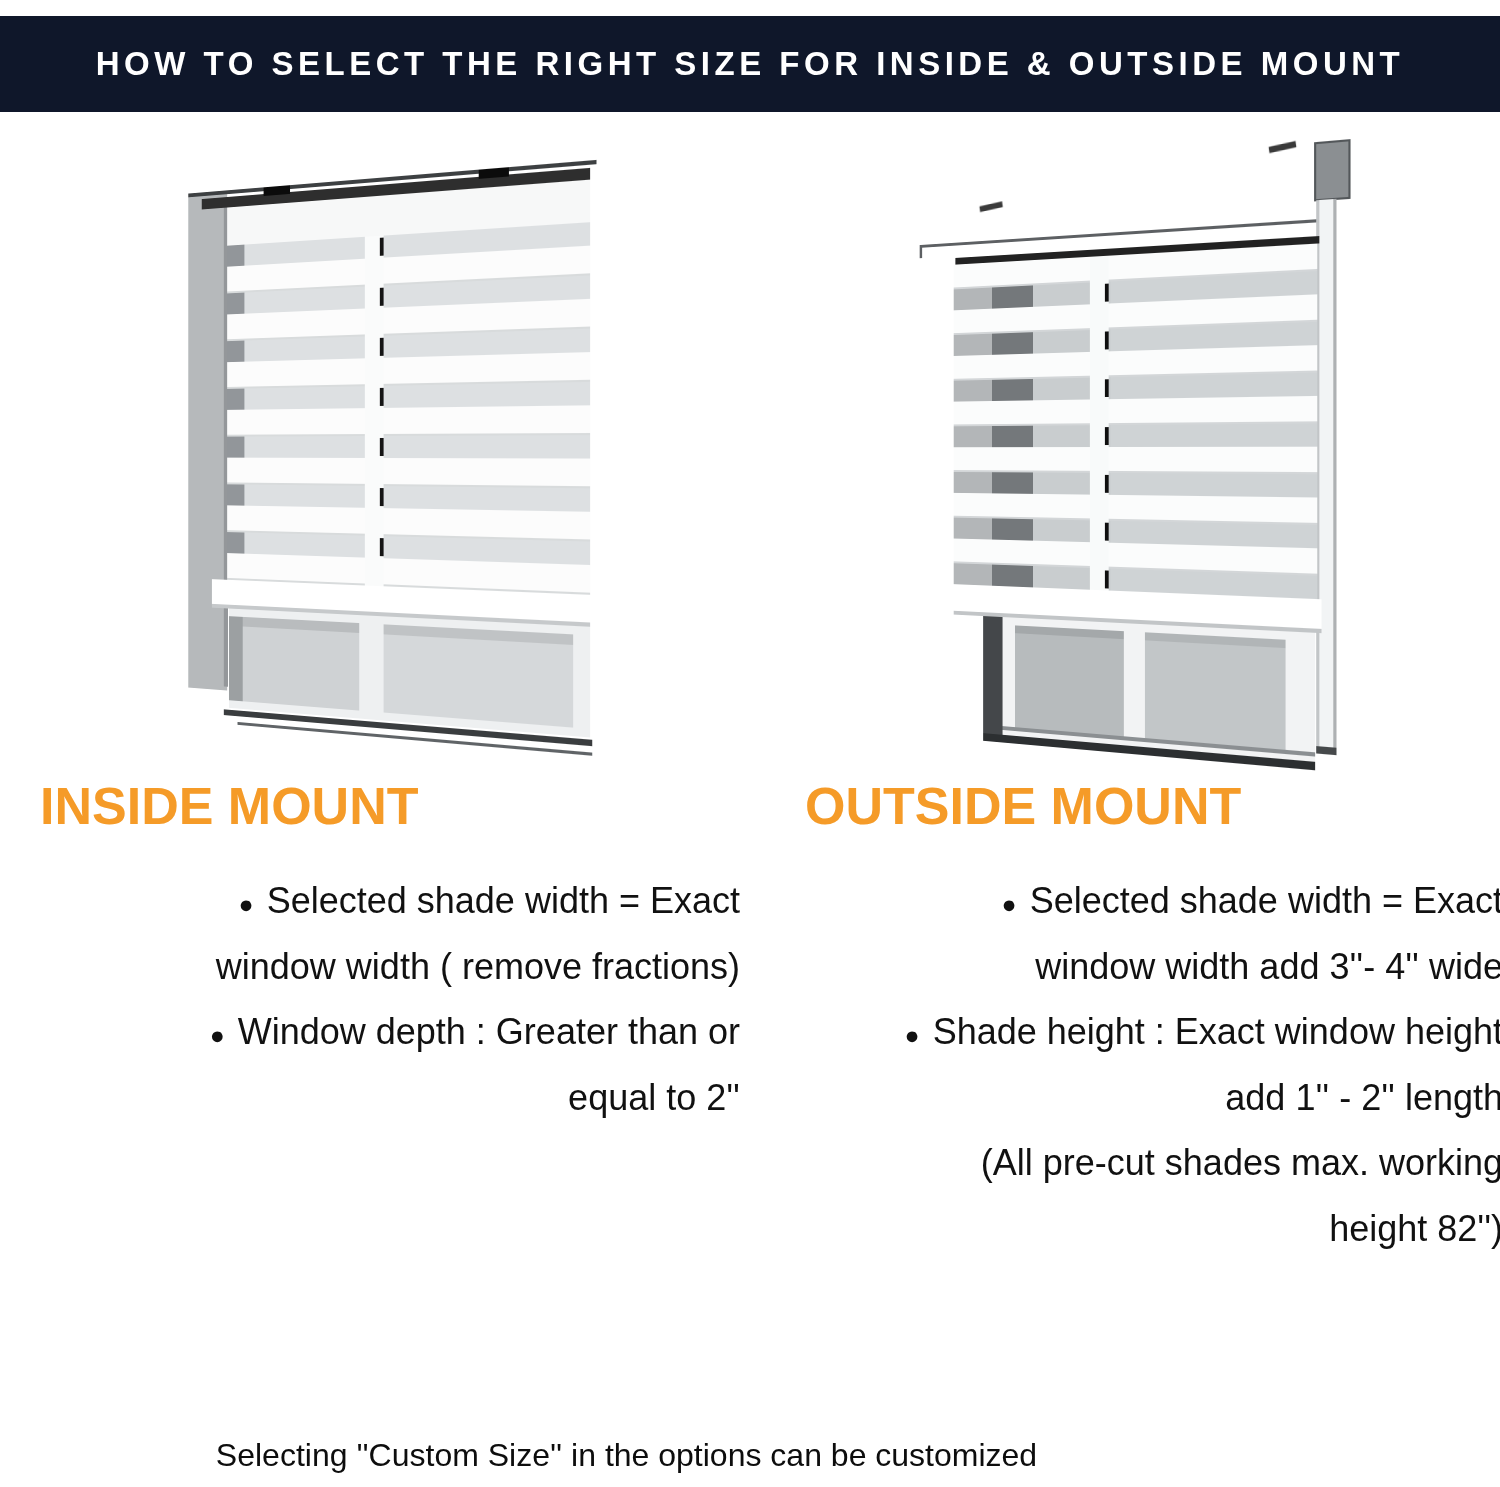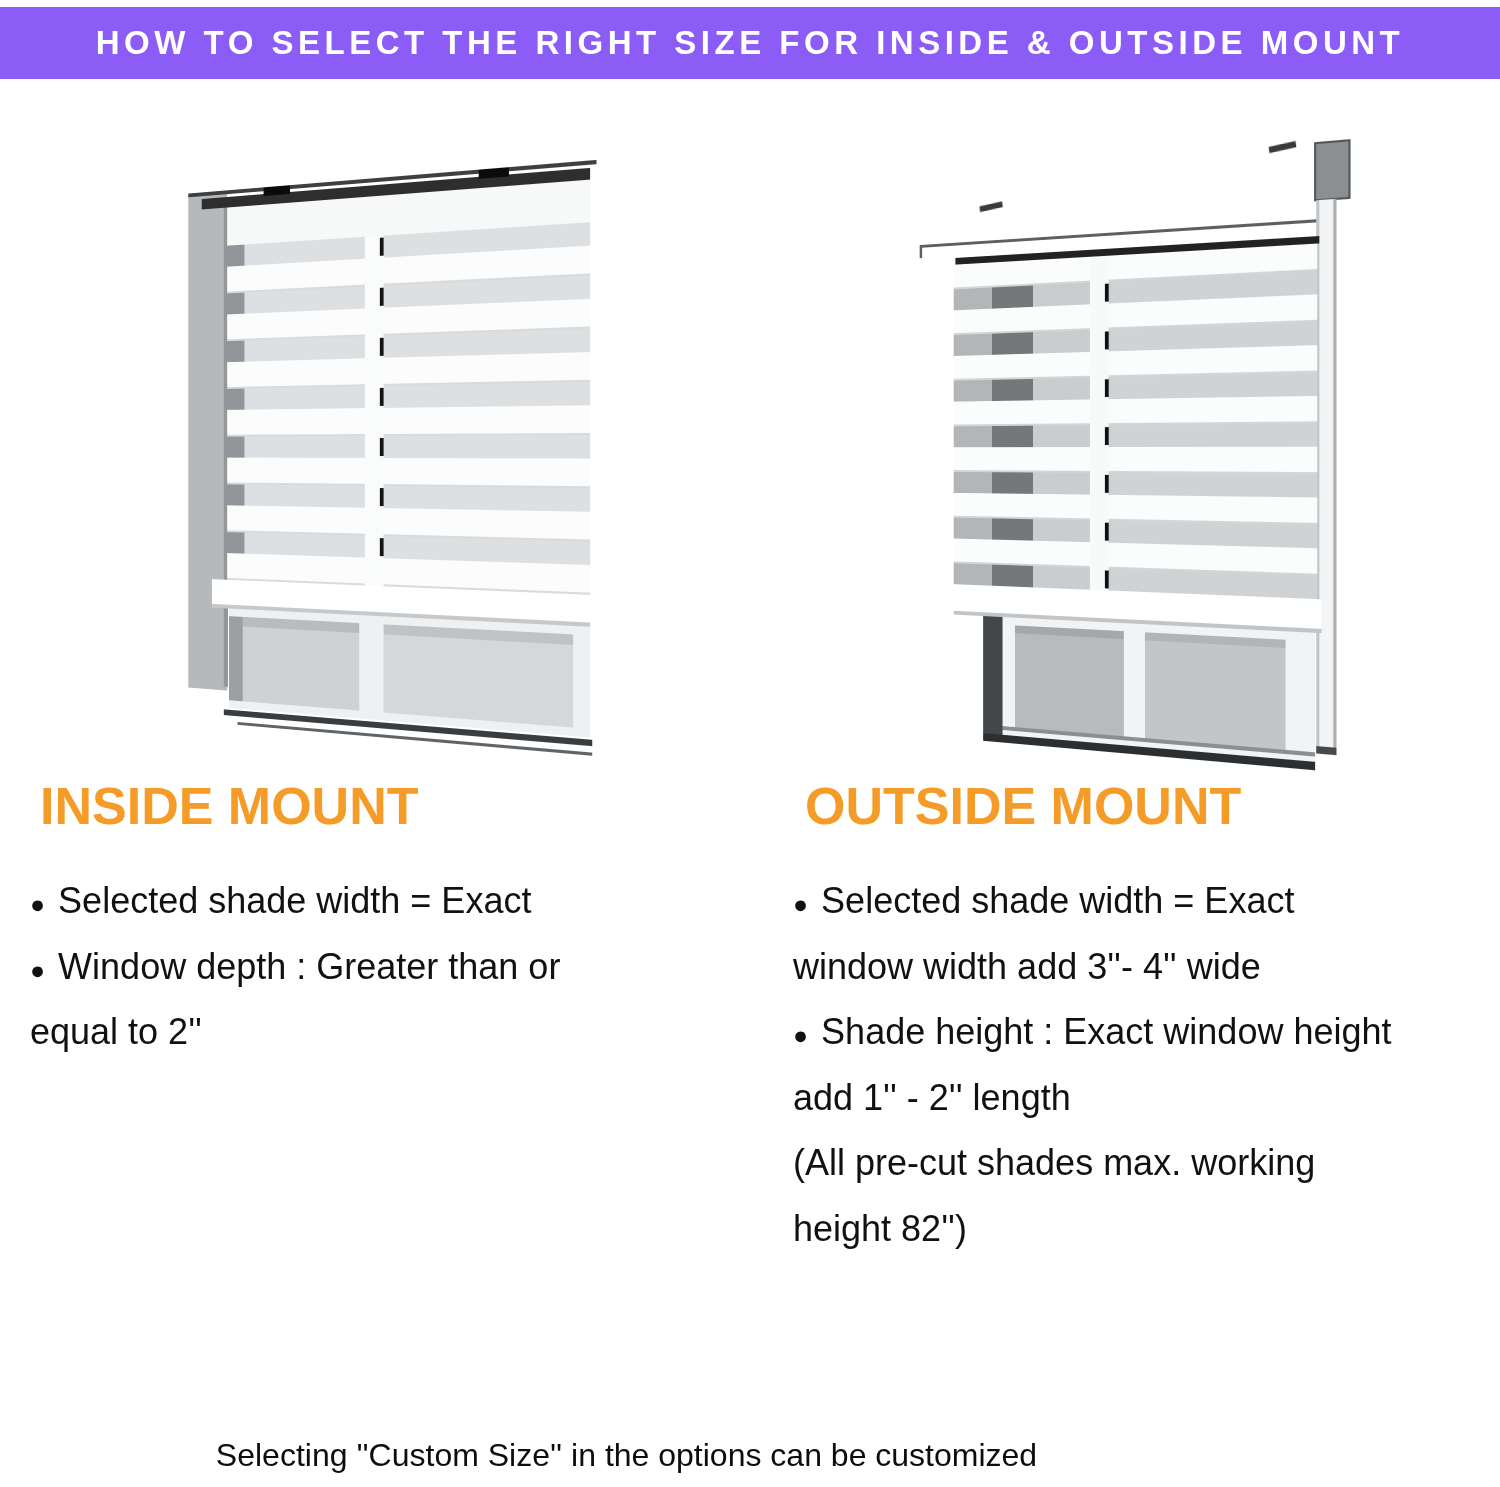--- a/index.html
+++ b/index.html
@@ -1,40 +1,40 @@
 <!DOCTYPE html>
 <html><head>
 <meta charset="utf-8">
 <style>
   html,body{margin:0;padding:0;background:#ffffff;}
   #page{position:relative;width:1500px;height:1487px;background:#ffffff;overflow:hidden;
         font-family:"Liberation Sans", sans-serif;color:#111111;}
 
   
-  .banner{position:absolute;left:0;top:7px;width:1500px;height:72px;background:#8b5cf6;
+  .banner{position:absolute;left:0;top:16px;width:1500px;height:96px;background:#0f172a;
           display:flex;align-items:center;justify-content:center;}
   .banner-text{color:#ffffff;font-size:33px;font-weight:bold;letter-spacing:4.5px;white-space:nowrap;}
 
   
   .illus{position:absolute;}
   .illus-inner{width:100%;height:100%;}
   .illus-inside .illus-inner{transform:perspective(1200px) rotateY(-20deg);}
   .illus-outside .illus-inner{transform:perspective(1100px) rotateY(-18deg);}
 
   
   .mount-heading{position:absolute;font-size:52px;font-weight:bold;color:#F59B28;
                  letter-spacing:0px;white-space:nowrap;}
   .h-inside{left:40px;top:776px;}
   .h-outside{left:805px;top:776px;}
 
   
   .col{position:absolute;top:870px;width:710px;font-size:36px;line-height:62.5px;color:#111111;}
   .col-left{left:30px;}
   .col-right{left:793px;}
-  .line{white-space:nowrap;}
+  .line{white-space:nowrap;text-align:right;}
   .marker{font-size:25px;}
   .marker:not(:empty){margin-right:13px;}
 
   
   .footer{position:absolute;left:0;top:1437px;width:1253px;text-align:center;
           font-size:32px;color:#0d0d0d;}
 </style>
 </head>
 <body>
 
@@ -233,20 +233,21 @@
         </g>
       </svg>
     </div>
   </div>
 
   <div class="mount-heading h-inside">INSIDE MOUNT</div>
   <div class="mount-heading h-outside">OUTSIDE MOUNT</div>
 
   <div class="col col-left">
     <div class="line"><span class="marker">●</span><span>Selected shade width = Exact</span></div>
+    <div class="line"><span class="marker"></span><span>window width ( remove fractions)</span></div>
     <div class="line"><span class="marker">●</span><span>Window depth : Greater than or</span></div>
     <div class="line"><span class="marker"></span><span>equal to 2''</span></div>
   </div>
 
   <div class="col col-right">
     <div class="line"><span class="marker">●</span><span>Selected shade width = Exact</span></div>
     <div class="line"><span class="marker"></span><span>window width add 3''- 4'' wide</span></div>
     <div class="line"><span class="marker">●</span><span>Shade height : Exact window height</span></div>
     <div class="line"><span class="marker"></span><span>add 1'' - 2'' length</span></div>
     <div class="line"><span class="marker"></span><span>(All pre-cut shades max. working</span></div>

